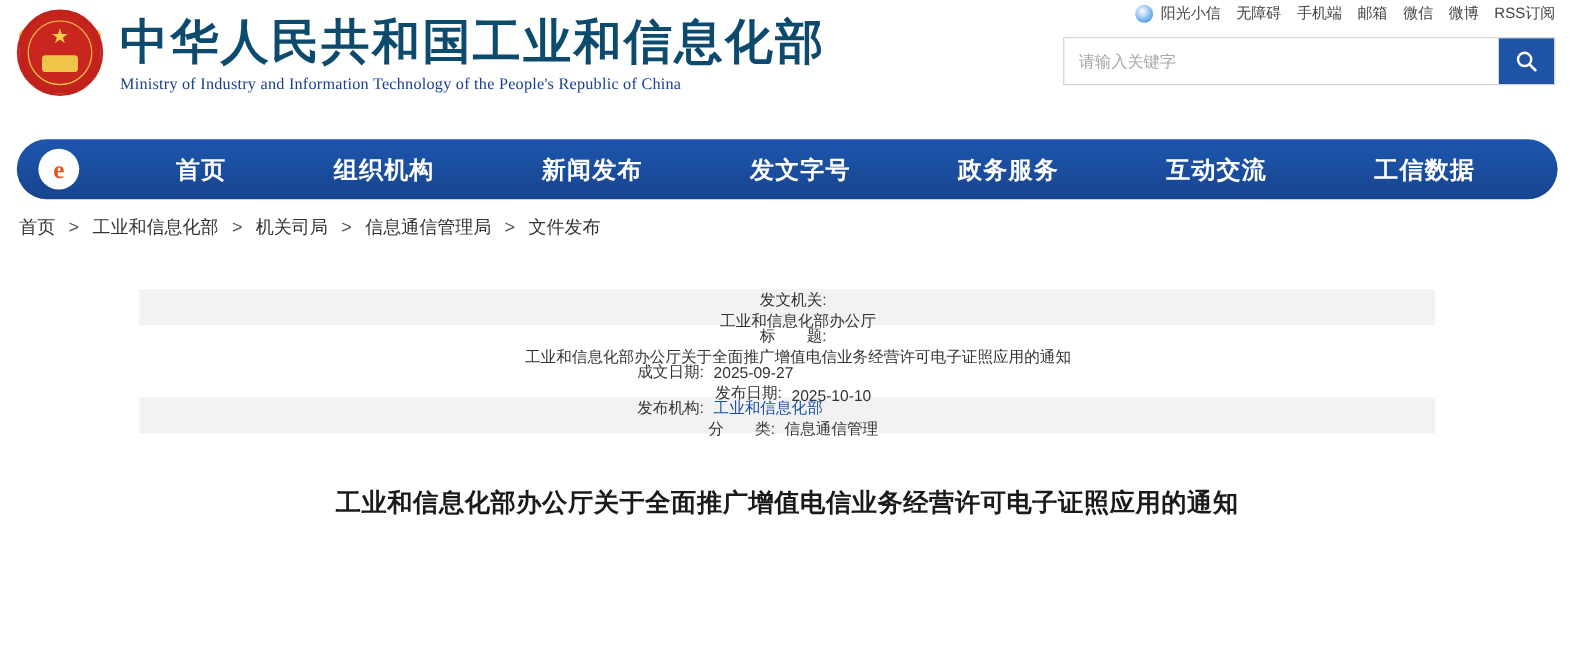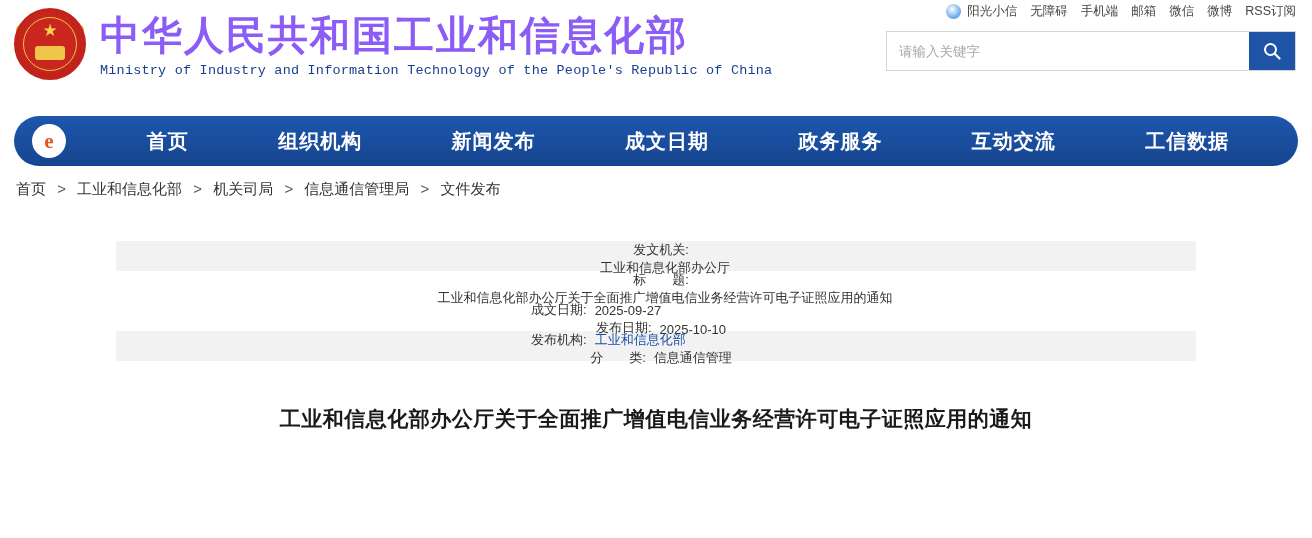--- a/index.html
+++ b/index.html
@@ -69,26 +69,26 @@
   }
   .emblem .wheat-l { left: 6px; transform: rotate(-14deg); }
   .emblem .wheat-r { right: 6px; transform: rotate(14deg); }
 
   .brand-text { padding-top: 2px; }
   .brand-cn {
     font-family: "Liberation Serif", serif;
     font-weight: bold;
     font-size: 40px;
     letter-spacing: 2px;
-    color: #8b5cf6;
+    color: #0c4a6e;
     line-height: 1.15;
     white-space: nowrap;
   }
   .brand-en {
-    font-family: Liberation Mono, monospace;
+    font-family: Liberation Serif, serif;
     font-size: 13.5px;
     color: #1a3f8f;
     margin-top: 4px;
     letter-spacing: 0.2px;
     white-space: nowrap;
   }
 
   .header-right {
     margin-left: auto;
     width: 410px;
@@ -267,21 +267,21 @@
 
 <div class="navwrap">
   <div class="nav">
     <div class="nav-logo">
       <span>e</span>
     </div>
     <div class="nav-items">
       <a class="nav-item" href="#">首页</a>
       <a class="nav-item" href="#">组织机构</a>
       <a class="nav-item" href="#">新闻发布</a>
-      <a class="nav-item" href="#">成文日期</a>
+      <a class="nav-item" href="#">发文字号</a>
       <a class="nav-item" href="#">政务服务</a>
       <a class="nav-item" href="#">互动交流</a>
       <a class="nav-item" href="#">工信数据</a>
     </div>
   </div>
 </div>
 
 <div class="breadcrumb">
   <a href="#">首页</a>
   <span class="sep">&gt;</span>

